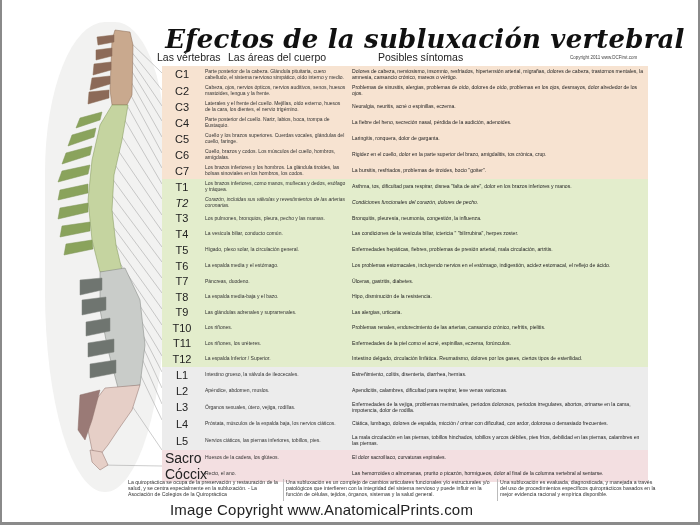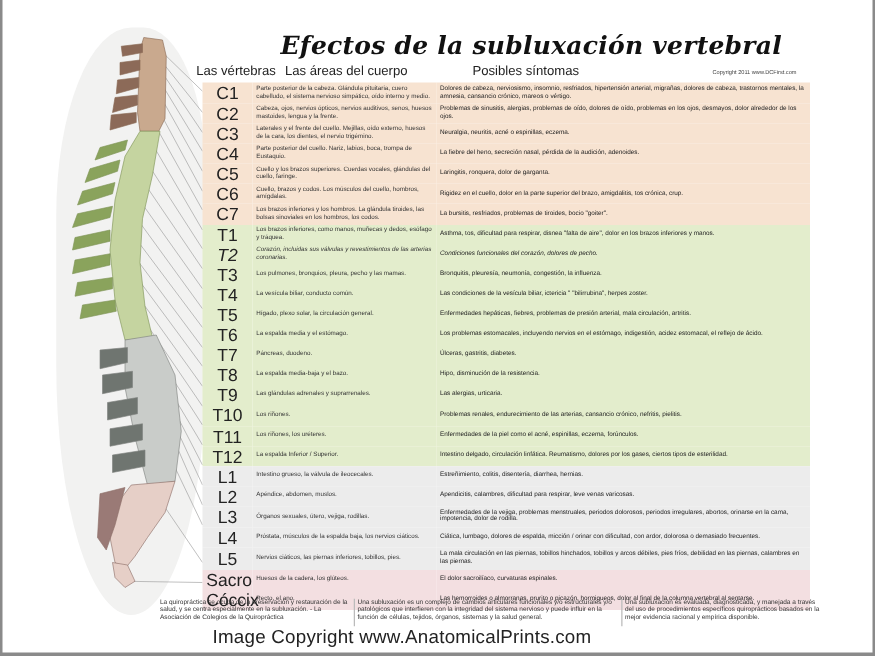--- a/index.html
+++ b/index.html
@@ -1,26 +1,26 @@
 <!DOCTYPE html>
 <html><head>
 <meta charset="utf-8">
 <style>
   * { box-sizing: border-box; margin: 0; padding: 0; }
   html, body { width: 700px; height: 525px; background: #ffffff; overflow: hidden; }
   body { font-family: "Liberation Sans", sans-serif; color: #222; position: relative; }
   .frame { position: absolute; left: 0; top: 0; width: 700px; height: 525px; border-left: 2px solid #8a8a8a; border-right: 2px solid #8a8a8a; }
-  .title { position: absolute; left: 150px; top: 24px; width: 550px; text-align: center; font-family: "DejaVu Serif", serif; font-style: italic; font-weight: bold; font-size: 20px; color: #111; letter-spacing: 0.2px; }
+  .title { position: absolute; left: 150px; top: 24px; width: 550px; text-align: center; font-family: "DejaVu Serif", serif; font-style: italic; font-weight: bold; font-size: 26px; color: #111; letter-spacing: 0.2px; }
   .hdr { position: absolute; top: 51px; font-size: 10.5px; color: #222; }
   .copy-small { position: absolute; top: 55px; left: 570px; font-size: 4.5px; color: #444; }
   .spine-bg { position: absolute; left: 45px; top: 22px; width: 120px; height: 470px; border-radius: 60px 50px 60px 60px / 150px 120px 200px 200px; background: #f2f2f1; }
   .spine { position: absolute; left: 0; top: 0; }
   table.grid { position: absolute; left: 162px; top: 66px; width: 486px; border-collapse: collapse; table-layout: fixed; }
   table.grid td { vertical-align: middle; padding: 0 3px; line-height: 1.15; }
-  td.v { width: 40px; text-align: center; font-size: 14px; color: #222; }
+  td.v { width: 40px; text-align: center; font-size: 11px; color: #222; }
   td.a { width: 147px; font-size: 5px; color: #333; }
   td.s { font-size: 5.1px; color: #222; padding-left: 4px; }
   tr.c td { background: #f7e3d1; }
   tr.t td { background: #e3edcc; }
   tr.l td { background: #ececec; }
   tr.p td { background: #f3dfe1; }
   td.sm { font-size: 14px; }
   .foot { position: absolute; top: 479px; font-size: 5.2px; color: #333; line-height: 1.2; }
   .foot-sep { position: absolute; top: 479px; width: 1px; height: 22px; background: #bbb; }
   .bigcopy { position: absolute; left: 170px; top: 501px; font-size: 15px; color: #222; letter-spacing: 0.2px; }

